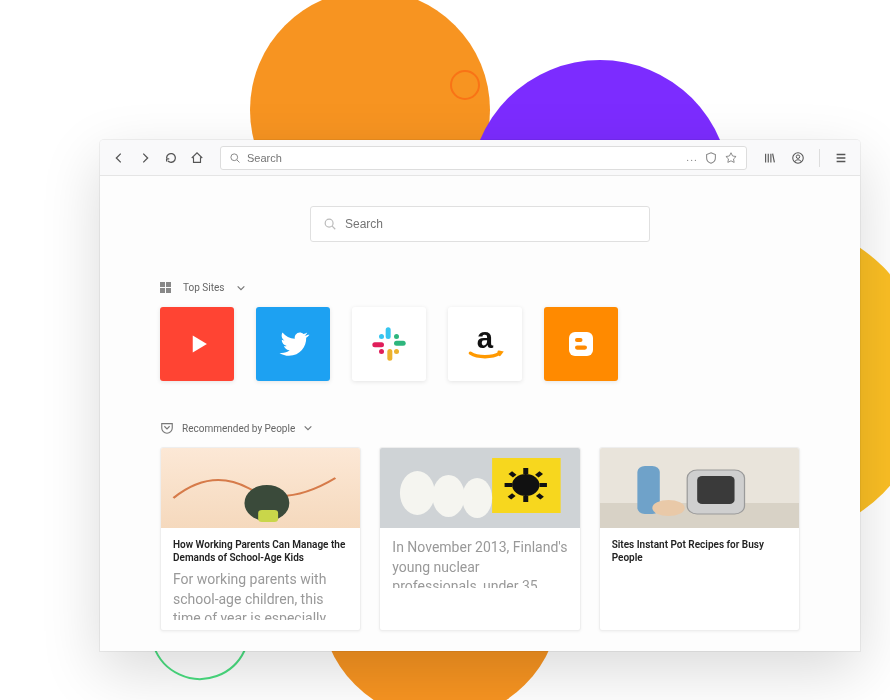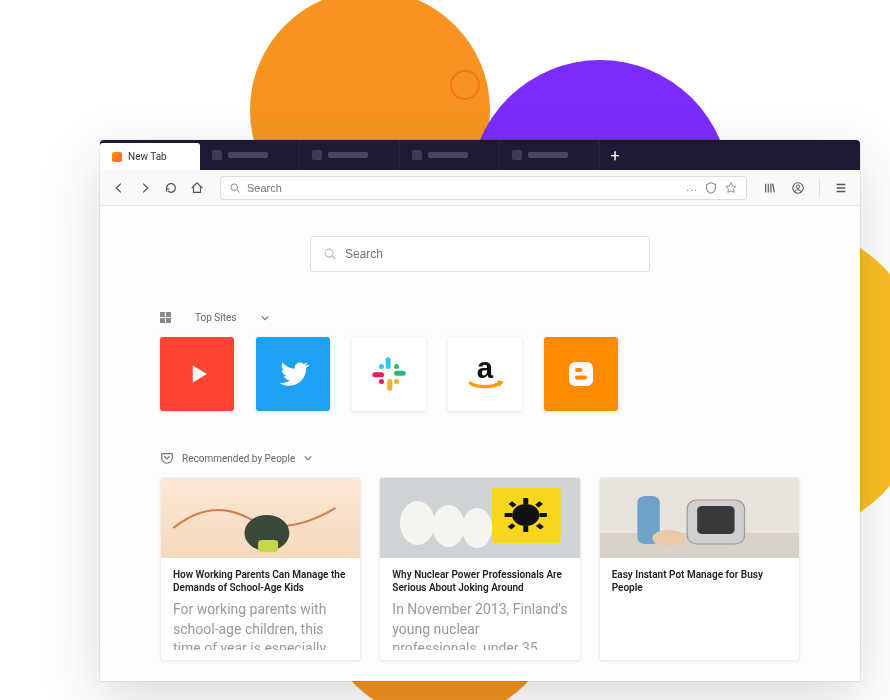--- a/index.html
+++ b/index.html
@@ -35,21 +35,21 @@
 .addressbar input { flex: 1; border: none; outline: none; font-size: 11px; color: #888; background: transparent; }
 .addr-end { display: flex; gap: 6px; align-items: center; color: #888; }
 .toolbar-right { display: flex; gap: 6px; align-items: center; }
 .divider { width: 1px; height: 18px; background: #ddd; margin: 0 4px; }
 
 
 .content { padding: 30px 60px 20px; background: #fdfdfd; }
 .search-box { width: 340px; margin: 0 auto 40px; height: 36px; border: 1px solid #e0e0e0; border-radius: 3px; display: flex; align-items: center; padding: 0 12px; gap: 8px; color: #999; background: #fff; }
 .search-box input { flex: 1; border: none; outline: none; font-size: 12px; background: transparent; }
 
-.section-header { display: flex; align-items: center; gap: 24px; font-size: 10px; color: #666; margin-bottom: 14px; }
+.section-header { display: flex; align-items: center; gap: 12px; font-size: 10px; color: #666; margin-bottom: 14px; }
 .section-header .grid-icon { display: grid; grid-template-columns: 5px 5px; grid-template-rows: 5px 5px; gap: 1px; }
 .section-header .grid-icon span { background: #888; }
 
 .top-sites { display: flex; gap: 22px; margin-bottom: 40px; }
 .site-tile { width: 74px; height: 74px; border-radius: 3px; display: flex; align-items: center; justify-content: center; box-shadow: 0 1px 4px rgba(0,0,0,0.1); cursor: pointer; position: relative; background: #fff; }
 
 .pocket-header { display: flex; align-items: center; gap: 8px; font-size: 10px; color: #666; margin-bottom: 12px; }
 .pocket-icon { width: 14px; height: 14px; }
 
 .pocket-cards { display: flex; gap: 18px; }
@@ -66,43 +66,20 @@
 
 <div class="blob blob-orange-top"></div>
 <div class="blob blob-purple"></div>
 <div class="blob blob-orange-right"></div>
 <div class="blob blob-orange-bottom"></div>
 <div class="blob blob-outline-orange"></div>
 <div class="blob blob-outline-green"></div>
 
 <div class="browser">
 
-  <div class="tab-strip">
-    <div class="tab active">
-      <span class="tab-icon"></span>
-      <span>New Tab</span>
-    </div>
-    <div class="tab">
-        <span class="tab-ghost-icon"></span>
-        <span class="tab-placeholder"></span>
-      </div>
-    <div class="tab">
-        <span class="tab-ghost-icon"></span>
-        <span class="tab-placeholder"></span>
-      </div>
-    <div class="tab">
-        <span class="tab-ghost-icon"></span>
-        <span class="tab-placeholder"></span>
-      </div>
-    <div class="tab">
-        <span class="tab-ghost-icon"></span>
-        <span class="tab-placeholder"></span>
-      </div>
-    <div class="newtab-btn">+</div>
-  </div>
 
   <div class="toolbar">
     <div class="tb-btn">
       <svg viewBox="0 0 16 16">
           <path d="M10 3 L5 8 L10 13" fill="none" stroke="currentColor" stroke-width="1.5"></path>
         </svg>
     </div>
     <div class="tb-btn">
       <svg viewBox="0 0 16 16">
           <path d="M6 3 L11 8 L6 13" fill="none" stroke="currentColor" stroke-width="1.5"></path>
@@ -267,36 +244,35 @@
                 <rect x="126" y="46" width="4" height="5" transform="rotate(-45 128 48)"></rect>
                 <rect x="126" y="24" width="4" height="5" transform="rotate(45 128 26)"></rect>
                 <rect x="104" y="46" width="4" height="5" transform="rotate(45 106 48)"></rect>
               </g>
             <ellipse cx="30" cy="45" rx="14" ry="22" fill="#f5f5f0"></ellipse>
               <ellipse cx="55" cy="48" rx="13" ry="21" fill="#f5f5f0"></ellipse>
               <ellipse cx="78" cy="50" rx="12" ry="20" fill="#f5f5f0"></ellipse>
           </svg>
         </div>
         <div class="card-body">
-          <div class="card-title">Why Nuclear Power Professionals Are Serious About Joking Around</div>
           <div class="card-excerpt">In November 2013, Finland's young nuclear professionals, under 35 years old, met up for the Summer Games in Mikkeli municipality...</div>
         </div>
       </div>
 
       <div class="pocket-card">
         <div class="thumb" style="background:#e9e4db">
           <svg width="100%" height="100%" viewBox="0 0 160 80" preserveAspectRatio="none">
             <rect x="0" y="55" width="160" height="25" fill="#d8d2c6"></rect>
             <rect x="70" y="22" width="46" height="44" rx="8" fill="#cfcfcf" stroke="#9a9a9a"></rect>
             <rect x="78" y="28" width="30" height="28" rx="4" fill="#3a3a3a"></rect>
             <rect x="30" y="18" width="18" height="48" rx="6" fill="#6fa2c9"></rect>
             <ellipse cx="55" cy="60" rx="13" ry="8" fill="#e9c9a8"></ellipse>
           </svg>
         </div>
         <div class="card-body">
-          <div class="card-title">Easy Instant Pot Manage for Busy People</div>
+          <div class="card-title">Sites Instant Pot Recipes for Busy People</div>
         </div>
       </div>
 
     </div>
 
   </div>
 </div>
 
 </body></html>

